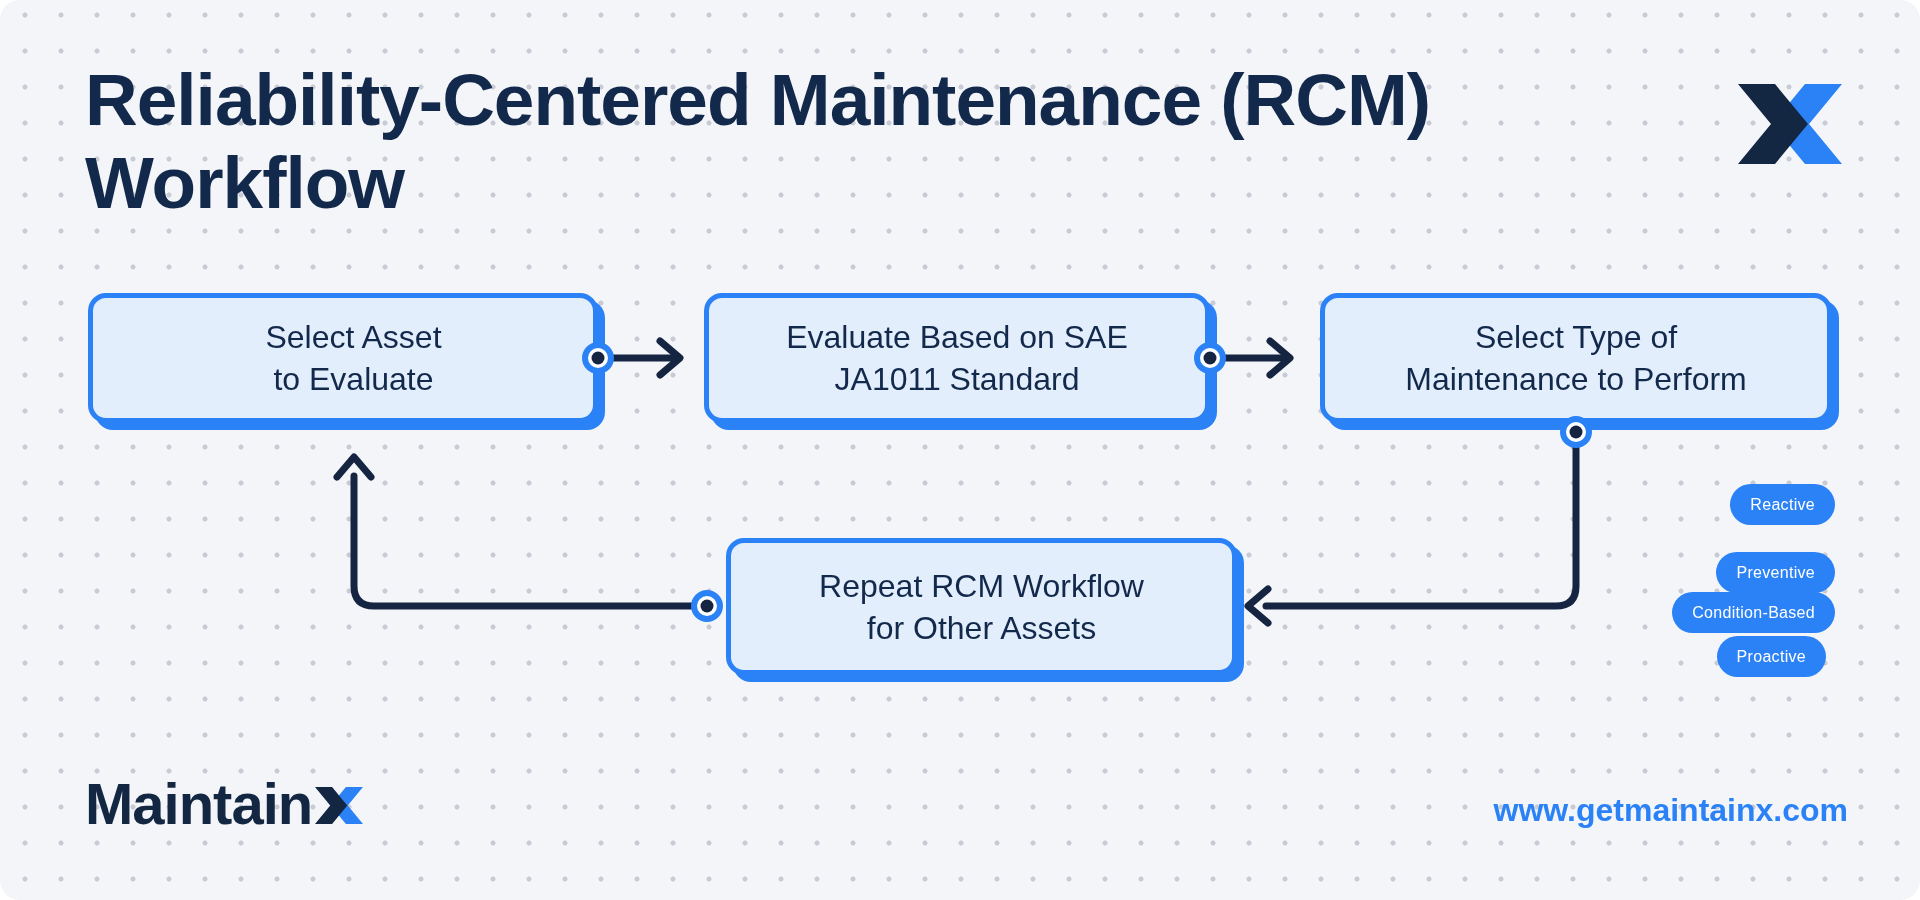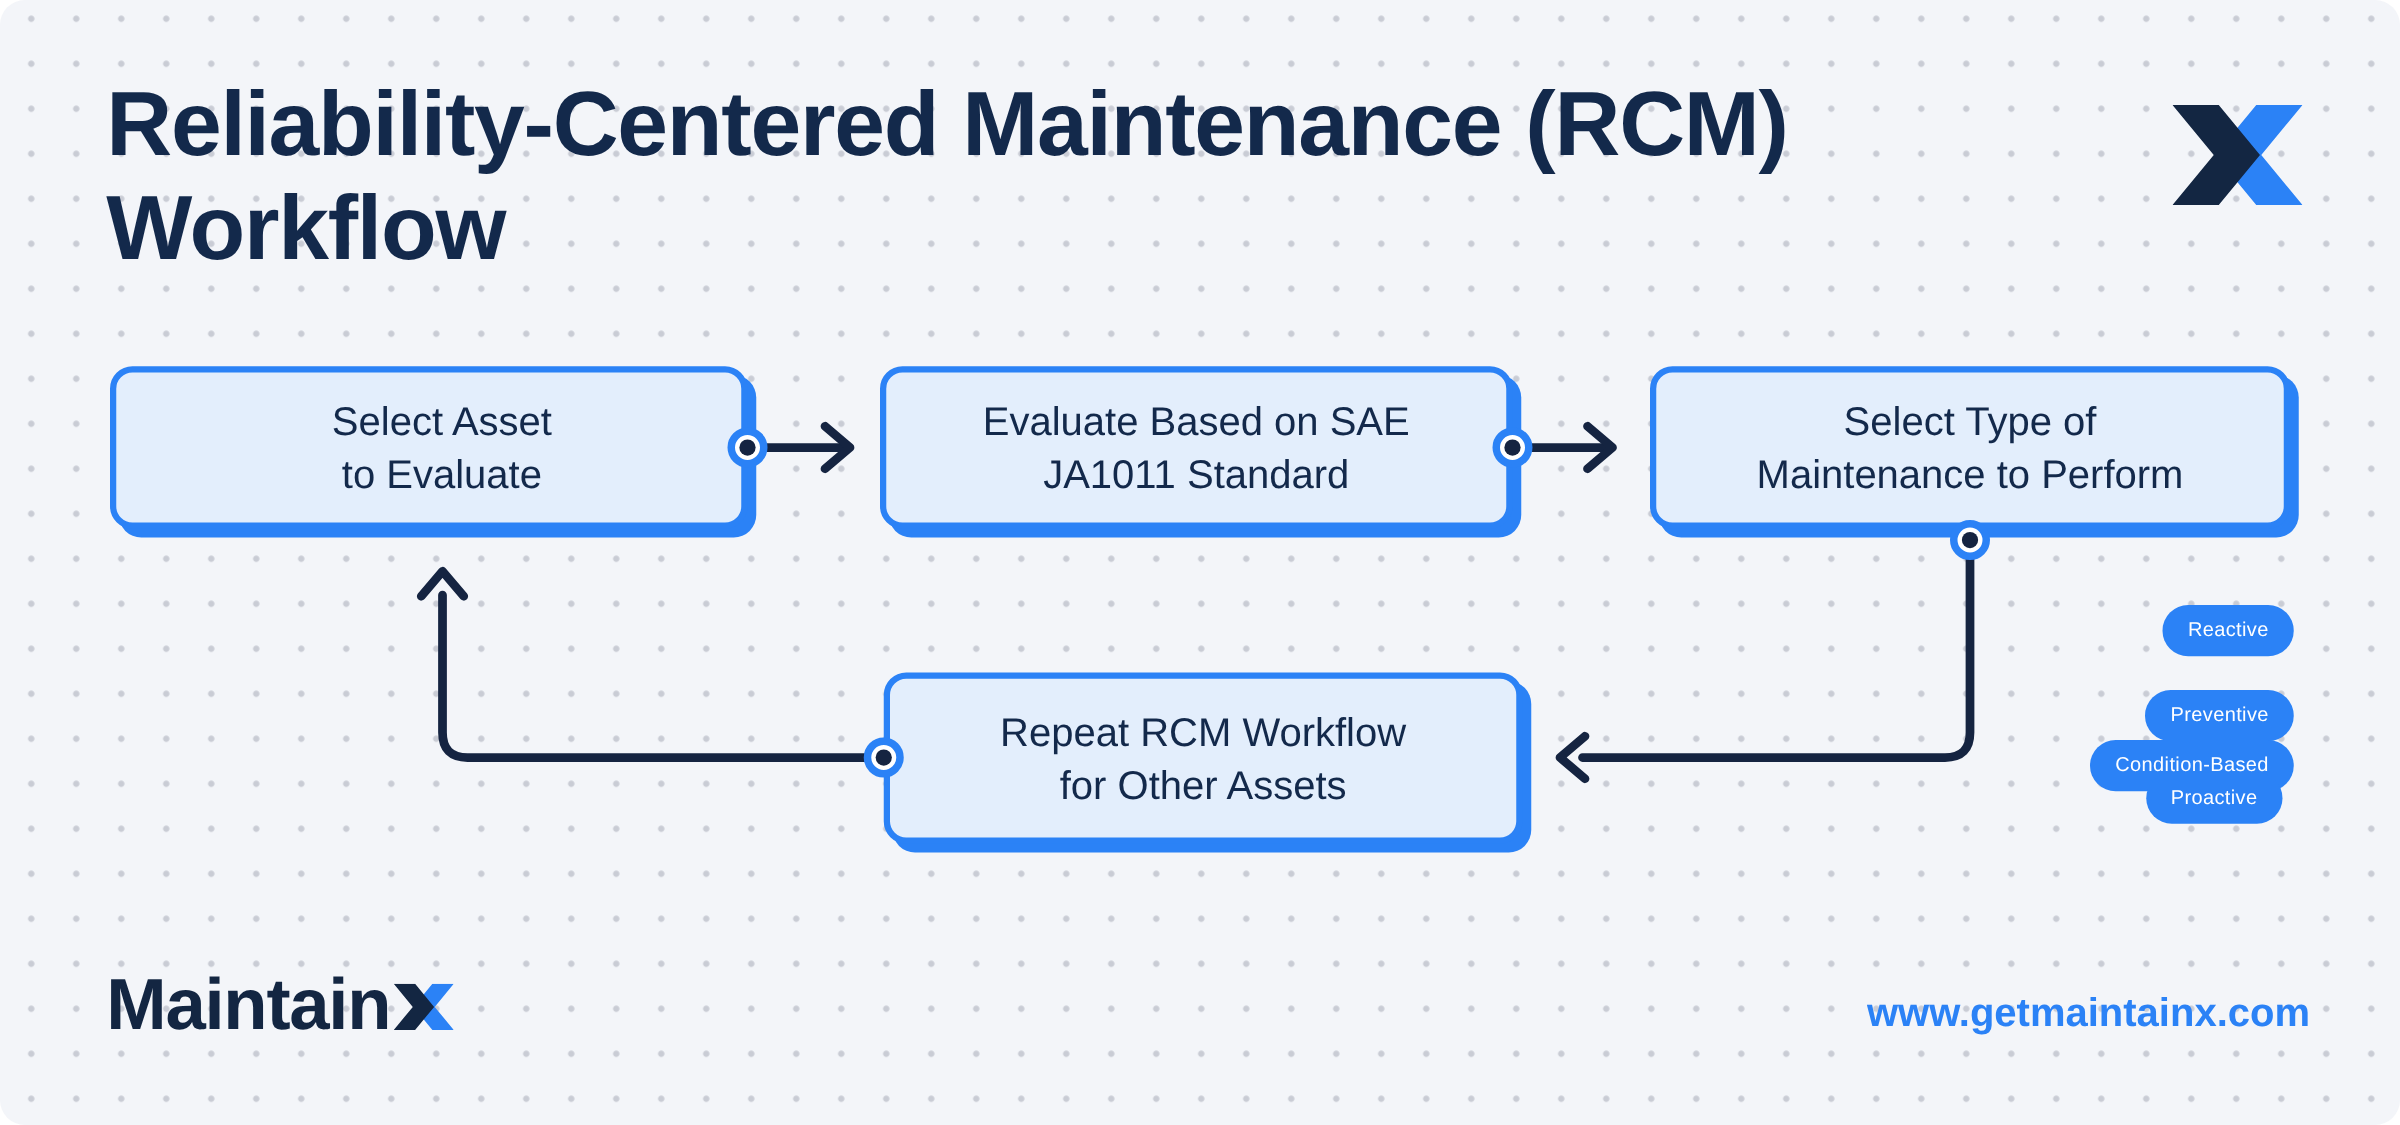--- a/index.html
+++ b/index.html
@@ -37,21 +37,21 @@
     border-radius:18px;
     box-shadow:7px 7px 0 var(--blue);
     color:var(--navy);
     font-size:32px;line-height:42px;
     display:flex;align-items:center;justify-content:center;
     text-align:center;white-space:pre-line;
   }
   .box-1{left:88px;top:293px;width:510px;height:130px;padding-left:21px;}
   .box-2{left:704px;top:293px;width:506px;height:130px;}
   .box-3{left:1320px;top:293px;width:512px;height:130px;}
-  .box-4{left:707px;top:538px;width:511px;height:137px;}
+  .box-4{left:726px;top:538px;width:511px;height:137px;}
   .node-dot{
     position:absolute;width:32px;height:32px;border-radius:50%;
     background:#ffffff;border:6px solid var(--blue);z-index:5;
   }
   .node-dot::after{
     content:"";position:absolute;left:50%;top:50%;
     width:13px;height:13px;border-radius:50%;
     transform:translate(-50%,-50%);
     background:var(--arrow-navy);
   }
@@ -61,21 +61,21 @@
   .dot-4{left:691px;top:590px;}
   .arrow-layer{position:absolute;left:0;top:0;width:1920px;height:900px;color:var(--arrow-navy);z-index:3;}
   .pill{
     position:absolute;height:41px;line-height:41px;border-radius:21px;
     padding:0 20px;background:var(--blue);color:var(--pill-text);
     font-size:16px;letter-spacing:0.3px;white-space:nowrap;
   }
   .pill-1{top:484px;right:85px;}
   .pill-2{top:552px;right:85px;}
   .pill-3{top:592px;right:85px;}
-  .pill-4{top:618px;right:94px;}
+  .pill-4{top:636px;right:94px;}
   .footer-wordmark{
     position:absolute;left:85px;top:782px;
     display:flex;align-items:flex-end;
   }
   .footer-wordmark .word{
     font-size:58px;font-weight:bold;letter-spacing:-1px;color:var(--logo-navy);
     line-height:44px;
   }
   .footer-wordmark svg{width:48px;height:37px;margin-left:3px;margin-bottom:2px;}
   .footer-url{

